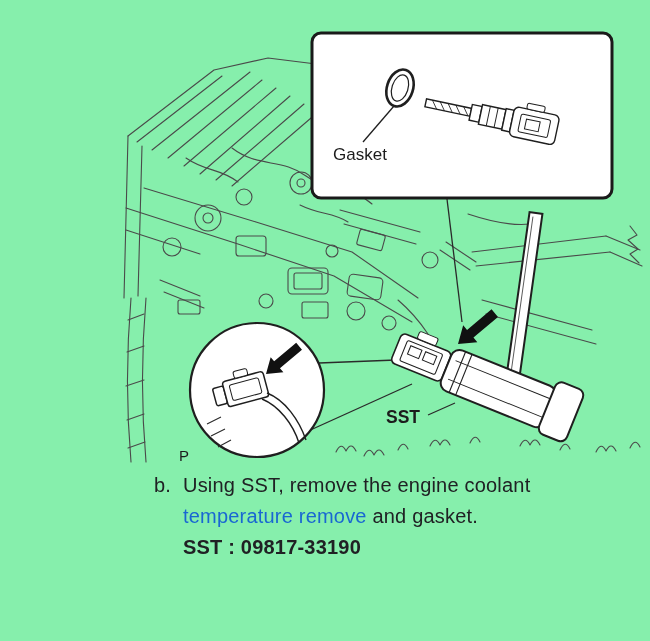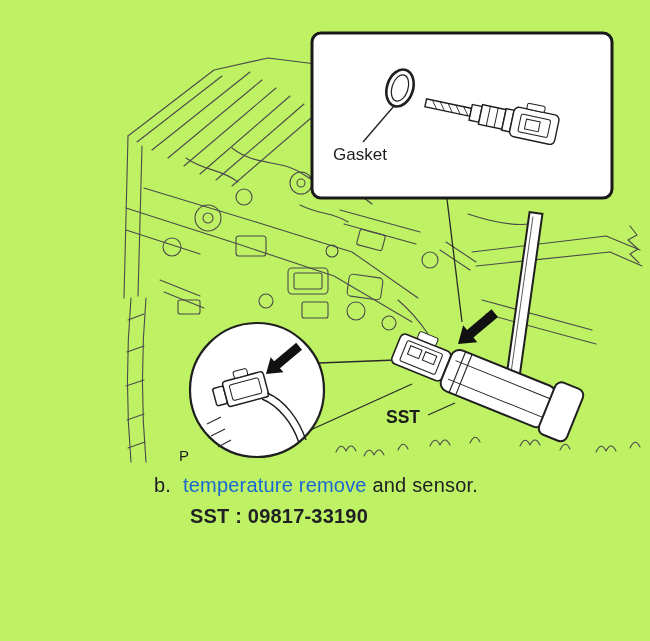--- a/index.html
+++ b/index.html
@@ -4,42 +4,42 @@
 <style>
   :root{
     --link-blue:#1967d2;
     --text:#202124;
     --line-art:#4a4a4a;
   }
   html,body{margin:0;padding:0;background:#fff;}
   .stage{
     position:relative;
     width:650px;height:641px;
-    background:#bef264;
+    background:#86efac;
     overflow:hidden;
     font-family:"Liberation Sans",sans-serif;
   }
   svg{position:absolute;left:0;top:0;}
   .line-art{stroke:var(--line-art,#4a4a4a);}
   .diagram-label{
     font-family:"Liberation Sans",sans-serif;
     fill:#1c1c1c;
   }
   .instruction{
     position:absolute;
     left:154px;top:470px;
     display:flex;
     gap:7px;
     font-size:20px;
     line-height:31px;
     letter-spacing:.2px;
     color:var(--text,#202124);
   }
   .instruction .step{width:22px;flex:0 0 auto;}
-  .sst-line{font-weight:bold;margin-left:7px;}
+  .sst-line{font-weight:bold;}
   .link{
     color:var(--link-blue,#1967d2);
     text-decoration:none;
     cursor:pointer;
   }
 </style>
 </head>
 <body>
 
 <div class="stage">
@@ -188,18 +188,19 @@
   </g>
 
   <line x1="428" y1="415" x2="455" y2="403" stroke="#2a2a2a" stroke-width="1.3"></line>
   <text x="386" y="423" font-size="17.5" font-weight="600" class="diagram-label">SST</text>
   <text x="179" y="461" font-size="15" class="diagram-label">P</text>
 </svg>
 
   <div class="instruction">
     <span class="step">b.</span>
     <div class="itext">
-      <div class="iline"><a class="link">temperature remove</a><span> and sensor.</span></div>
+      <div class="iline"><span>Using SST, remove the engine coolant</span></div>
+      <div class="iline"><a class="link">temperature remove</a><span> and gasket.</span></div>
       <div class="iline sst-line">SST : 09817-33190</div>
     </div>
   </div>
 
 </div>
 
 </body></html>

